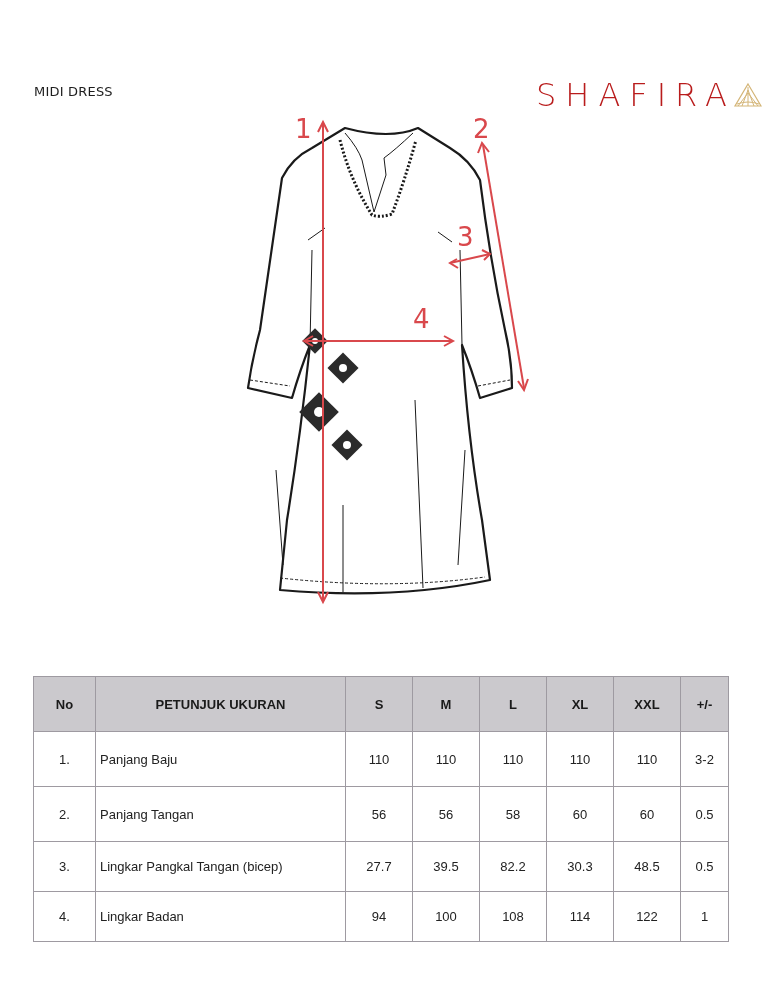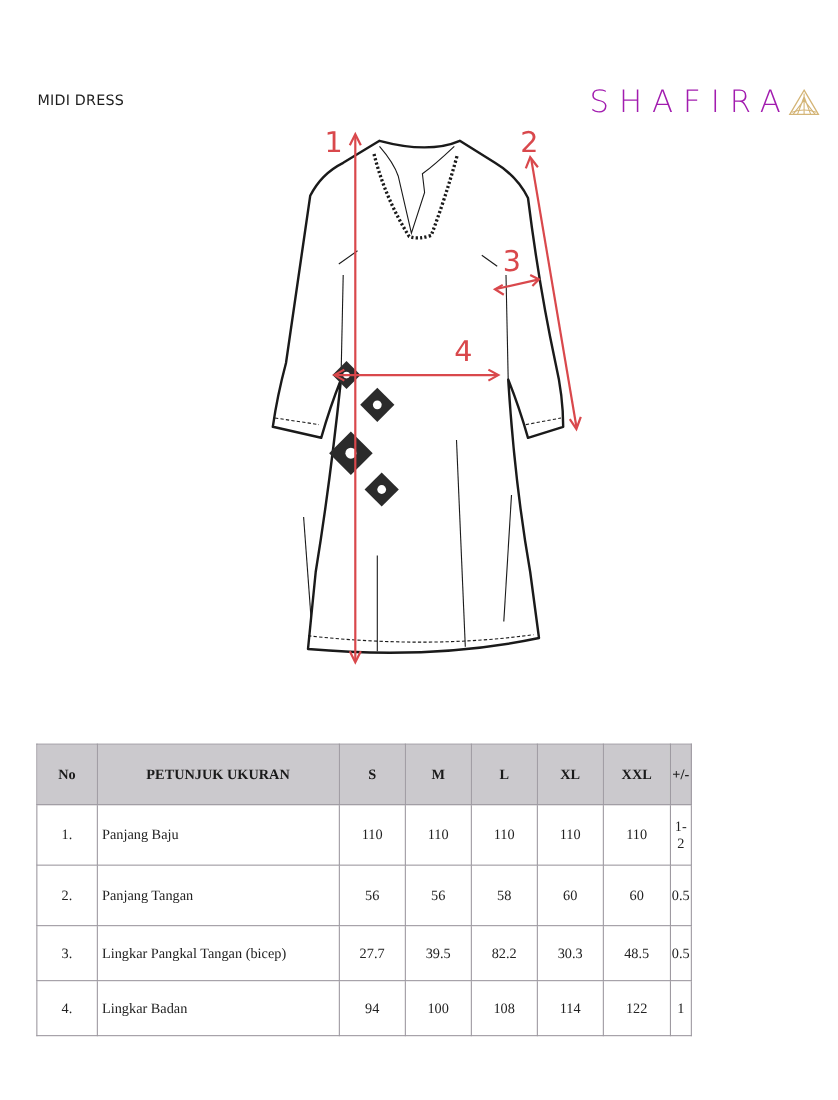--- a/index.html
+++ b/index.html
@@ -1,22 +1,22 @@
 <!DOCTYPE html>
 <html><head>
 <meta charset="utf-8">
 <style>
   html, body { margin:0; padding:0; background:#ffffff; }
   body { width:762px; height:1000px; position:relative; overflow:hidden; font-family:"DejaVu Sans", sans-serif; color:#1a1a1a; }
   .title { position:absolute; left:34px; top:84px; font-size:13px; letter-spacing:0.2px; color:#1d1d1d; font-family:"DejaVu Sans", sans-serif; }
   .brand { position:absolute; left:536px; top:76px; display:flex; align-items:center; }
-  .brand-text { font-family:"DejaVu Sans", sans-serif; font-weight:300; font-size:28px; letter-spacing:9px; color:#a21caf;text-align:right; }
+  .brand-text { font-family:"DejaVu Sans", sans-serif; font-weight:300; font-size:32px; letter-spacing:9px; color:#b91c1c;text-align:right; }
   .brand-icon { width:32px; height:26px; margin-left:-4px; }
   .illus { position:absolute; left:0; top:0; width:762px; height:640px; }
-  table.size { position:absolute; left:33px; top:676px; width:596px; border-collapse:collapse; font-family:Liberation Serif, serif; font-size:13px;padding-left:11px; }
+  table.size { position:absolute; left:33px; top:676px; width:696px; border-collapse:collapse; font-family:Liberation Sans, sans-serif; font-size:13px;padding-left:11px; }
   table.size th, table.size td { border:1px solid #9e9aa1; text-align:center; }
   table.size th { background:#cbc9cd; font-weight:bold; height:52px; font-size:13px; color:#1a1a1a; }
   table.size td { height:52px; color:#222; }
   table.size tr.r1 td { height:52px; }
   table.size tr.r3 td, table.size tr.r4 td { height:47px; }
   table.size td.desc { text-align:left; padding-left:4px;margin-left:17px; }
 </style>
 </head>
 <body>
 
@@ -104,21 +104,21 @@
   </thead>
   <tbody>
     <tr class="r1">
       <td>1.</td>
       <td class="desc">Panjang Baju</td>
       <td>110</td>
       <td>110</td>
       <td>110</td>
       <td>110</td>
       <td>110</td>
-      <td>1-2</td>
+      <td>3-2</td>
     </tr>
     <tr class="r2">
       <td>2.</td>
       <td class="desc">Panjang Tangan</td>
       <td>56</td>
       <td>56</td>
       <td>58</td>
       <td>60</td>
       <td>60</td>
       <td>0.5</td>

